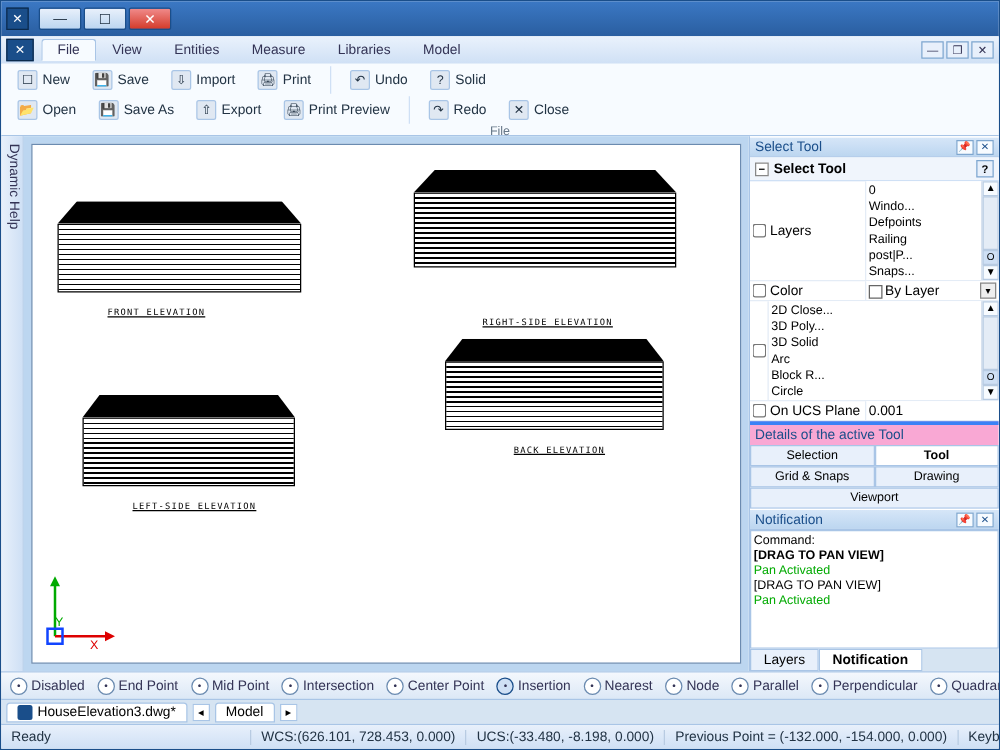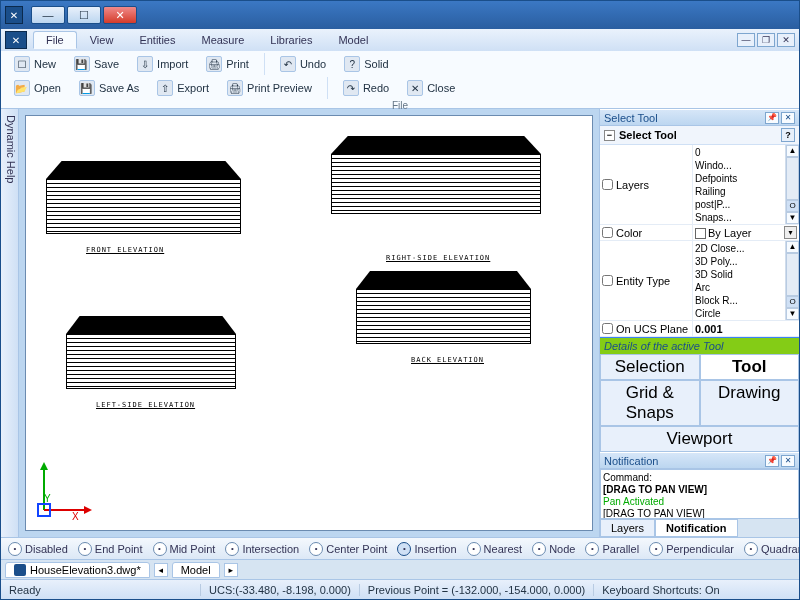--- a/index.html
+++ b/index.html
@@ -56,23 +56,23 @@
 .proprow { display:flex; align-items:stretch; border-bottom:1px solid #e4ecf6; min-height:16px; }
 .proprow .chk { width:14px; display:flex; align-items:center; justify-content:center; }
 .proprow .chk input { width:11px; height:11px; }
 .proprow .lbl { flex:0 0 78px; padding:1px 2px; display:flex; align-items:center; }
 .proprow .val { flex:1; border-left:1px solid #e4ecf6; padding:1px 2px; background:#fff; display:flex; align-items:flex-end; }
 .proprow .list { flex:1; border-left:1px solid #e4ecf6; background:#fff; font-size:10px; line-height:13px; padding:1px 2px; overflow:hidden; }
 .proprow .scroll { width:14px; background:#eef3fa; border-left:1px solid #d0dceb; display:flex; flex-direction:column; }
 .proprow .scroll div { flex:0 0 12px; border:1px solid #b8cbe2; background:#f7fbff; font-size:8px; text-align:center; line-height:10px; cursor:pointer; }
 .proprow .scroll .track { flex:1; border-left:1px solid #b8cbe2; border-right:1px solid #b8cbe2; background:#e4ecf6; }
 .propftr { background:linear-gradient(#e6eefb,#d2e0f2); padding:2px 4px; font-weight:bold; border-top:1px solid #b8cbe2; }
-.propdesc { padding:2px 4px; color:#1a4e8a; background:#84cc16; border-top:1px solid #3b82f6;font-style:italic; }
-
-.tabstrip { display:flex; flex-wrap:wrap; background:#d6e4f2; font-size:17px; }
+.propdesc { padding:2px 4px; color:#1a4e8a; background:#f9a8d4; border-top:3px solid #3b82f6; }
+
+.tabstrip { display:flex; flex-wrap:wrap; background:#d6e4f2; font-size:10px;align-items:flex-end; }
 .tabstrip .tab { flex:1 0 50%; text-align:center; padding:2px 0; border:1px solid #a9c5e6; background:#e8f0fb; cursor:pointer; }
 .tabstrip .tab.active { background:#fff; font-weight:bold; }
 
 .notif { flex:1; display:flex; flex-direction:column; min-height:0; }
 .notif .log { flex:1; background:#fff; border:1px solid #a9c5e6; font-size:10px; padding:2px; overflow:hidden; line-height:12px; }
 .notif .log .b { font-weight:bold; }
 .notif .log .g { color:#0a0; }
 .ntabs { display:flex; background:#d6e4f2; font-size:11px; }
 .ntabs .tab { padding:2px 10px; border:1px solid #a9c5e6; background:#e8f0fb; cursor:pointer; }
 .ntabs .tab.active { background:#fff; font-weight:bold; }
@@ -198,21 +198,21 @@
         <div class="house" style="left:305px; top:20px; width:210px;">
           <div class="roof"></div>
             <div class="wall" style="height:60px;"></div>
         </div>
         <div class="hlabel" style="left:360px; top:110px;margin-top:28px;">RIGHT-SIDE ELEVATION</div>
 
         <div class="house" style="left:40px; top:200px; width:170px;">
           <div class="roof"></div>
             <div class="wall" style="height:55px;"></div>
         </div>
-        <div class="hlabel" style="left:70px; top:285px;">LEFT-SIDE ELEVATION</div>
+        <div class="hlabel" style="left:80px; top:285px;">LEFT-SIDE ELEVATION</div>
 
         <div class="house" style="left:330px; top:155px; width:175px;">
           <div class="roof"></div>
             <div class="wall" style="height:55px;"></div>
         </div>
         <div class="hlabel" style="left:385px; top:240px;">BACK ELEVATION</div>
 
         <div class="axis">
           <svg width="60" height="60">
             <line x1="10" y1="50" x2="10" y2="8" stroke="#0a0" stroke-width="2"></line>
@@ -268,42 +268,41 @@
               <span class="colorbox"></span>
               <span>By Layer</span>
               <span style="flex:1"></span>
               <span class="ddarrow">▾</span>
             </div>
         </div>
         <div class="proprow" style="height:80px;">
           <div class="chk">
               <input type="checkbox" style="">
             </div>
-          <div class="lbl">Entity Type</div>
           <div class="list" id="entitylist">
               <div>2D Close...</div>
               <div>3D Poly...</div>
               <div>3D Solid</div>
               <div>Arc</div>
               <div>Block R...</div>
               <div>Circle</div>
             </div>
           <div class="scroll">
               <div>▲</div>
               <div class="track"></div>
               <div style="flex:0 0 10px;background:#cfe0f5;">O</div>
               <div>▼</div>
             </div>
         </div>
         <div class="proprow">
           <div class="chk">
               <input type="checkbox" style="">
             </div>
           <div class="lbl">On UCS Plane</div>
-          <div class="val" style="font-weight:bold;">0.001</div>
+          <div class="val" style="font-weight:normal;">0.001</div>
         </div>
         <div class="propdesc">Details of the active Tool</div>
       </div>
       <div class="tabstrip" id="proptabs">
           <div class="tab">Selection</div>
           <div class="tab active">Tool</div>
           <div class="tab">Grid &amp; Snaps</div>
           <div class="tab">Drawing</div>
           <div class="tab">Viewport</div>
         </div>
@@ -383,17 +382,18 @@
       </div>
     <div class="nav">◂</div>
     <div class="dtab">
         <span>Model</span>
       </div>
     <div class="nav">▸</div>
   </div>
 
   <div class="status">
     <div class="cell" style="flex:0 0 200px;">Ready</div>
+    <div class="cell">WCS:(626.101, 728.453, 0.000)</div>
     <div class="cell">UCS:(-33.480, -8.198, 0.000)</div>
     <div class="cell">Previous Point = (-132.000, -154.000, 0.000)</div>
     <div class="cell" style="flex:1;border-right:none;">Keyboard Shortcuts: On</div>
   </div>
 </div>
 
 </body></html>

